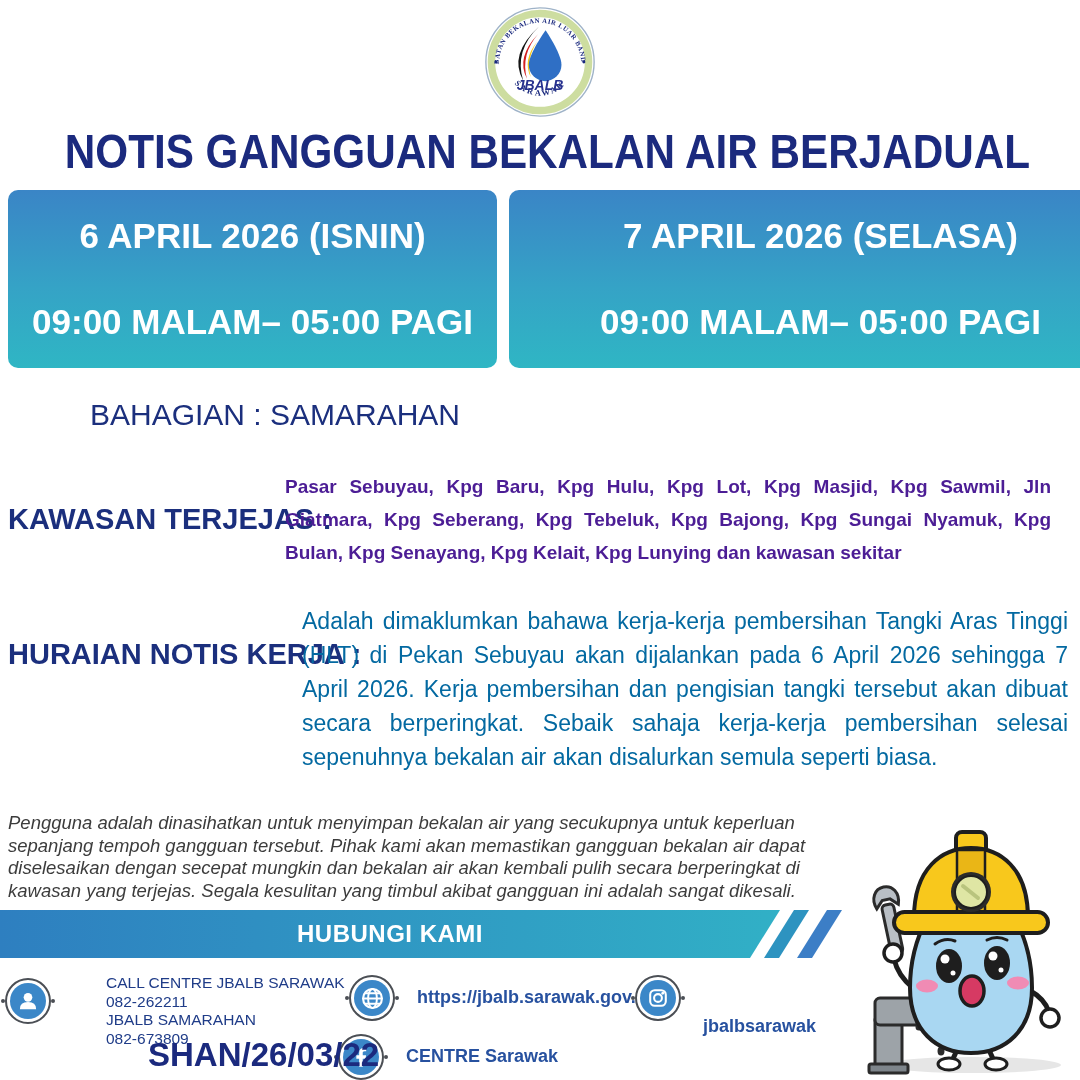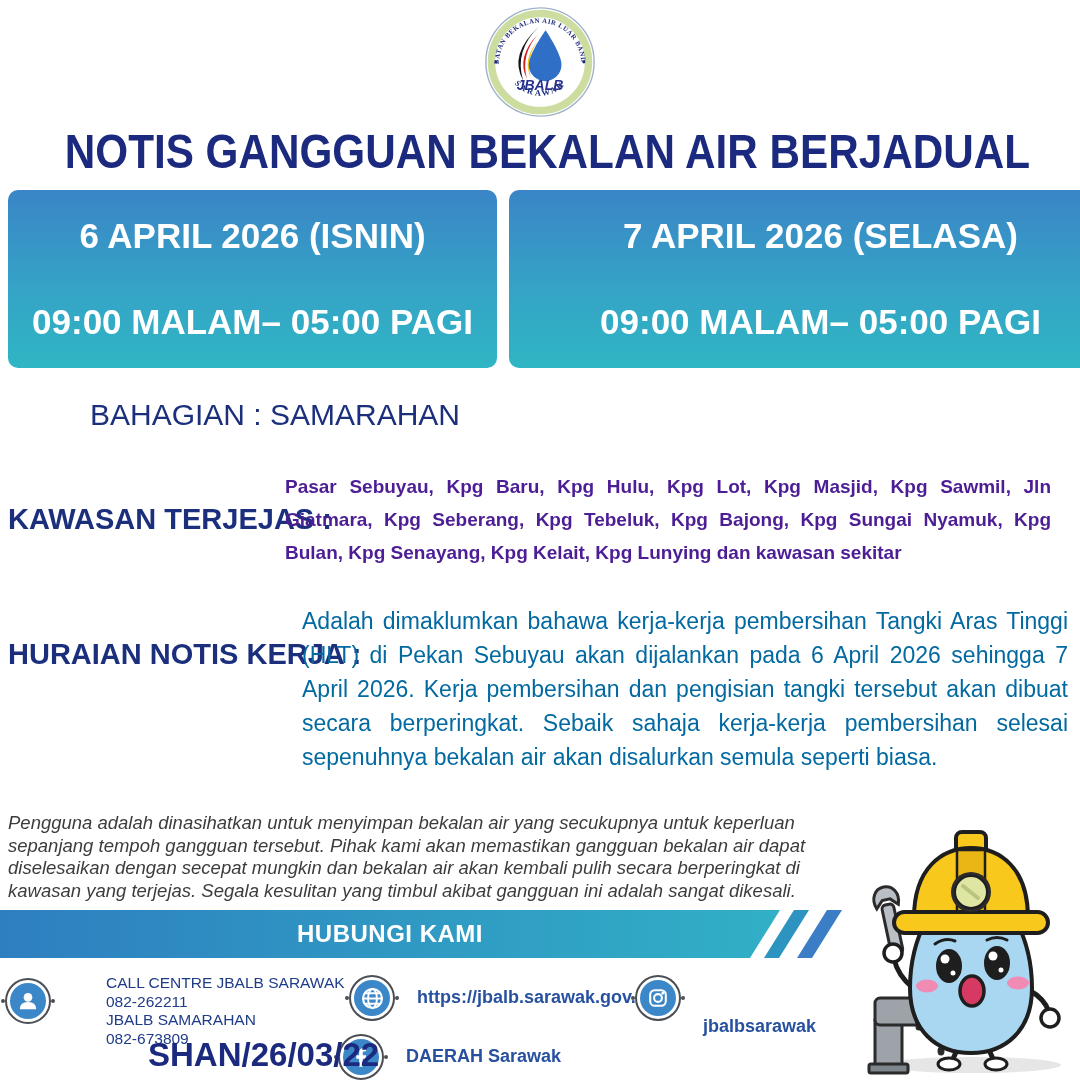--- a/index.html
+++ b/index.html
@@ -176,21 +176,21 @@
   </div>
   <div class="contact-label" style="left:703px;top:987px;margin-top:29px;">jbalbsarawak</div>
 
   <div class="contact-icon" style="left:338px;top:1034px;">
     <div class="icon-core">
       <svg viewBox="0 0 24 24" width="26" height="26">
         <path d="M13.6,21 V13.6 H16.2 L16.7,10.4 H13.6 V8.4 C13.6,7.4 14,6.7 15.3,6.7 H16.8 V3.9 C16.5,3.85 15.5,3.8 14.4,3.8 C11.9,3.8 10.3,5.3 10.3,8 V10.4 H7.7 V13.6 H10.3 V21 Z" fill="#fff"></path>
       </svg>
     </div>
   </div>
-  <div class="contact-label" style="left:406px;top:1046px;">DAERAH Sarawak</div>
+  <div class="contact-label" style="left:406px;top:1046px;">CENTRE Sarawak</div>
 
   <div class="reference">SHAN/26/03/22</div>
 
   <div class="mascot">
     <svg viewBox="0 0 227 288" width="227" height="288">
       <ellipse cx="120" cy="273" rx="88" ry="8" fill="#e6e6e6"></ellipse>
 
       <g>
         <rect x="22" y="226" width="27" height="50" rx="2" fill="#9da3a8" stroke="#2b2b2b" stroke-width="3"></rect>
         <rect x="16" y="272" width="39" height="9" rx="2" fill="#7e858b" stroke="#2b2b2b" stroke-width="3"></rect>

